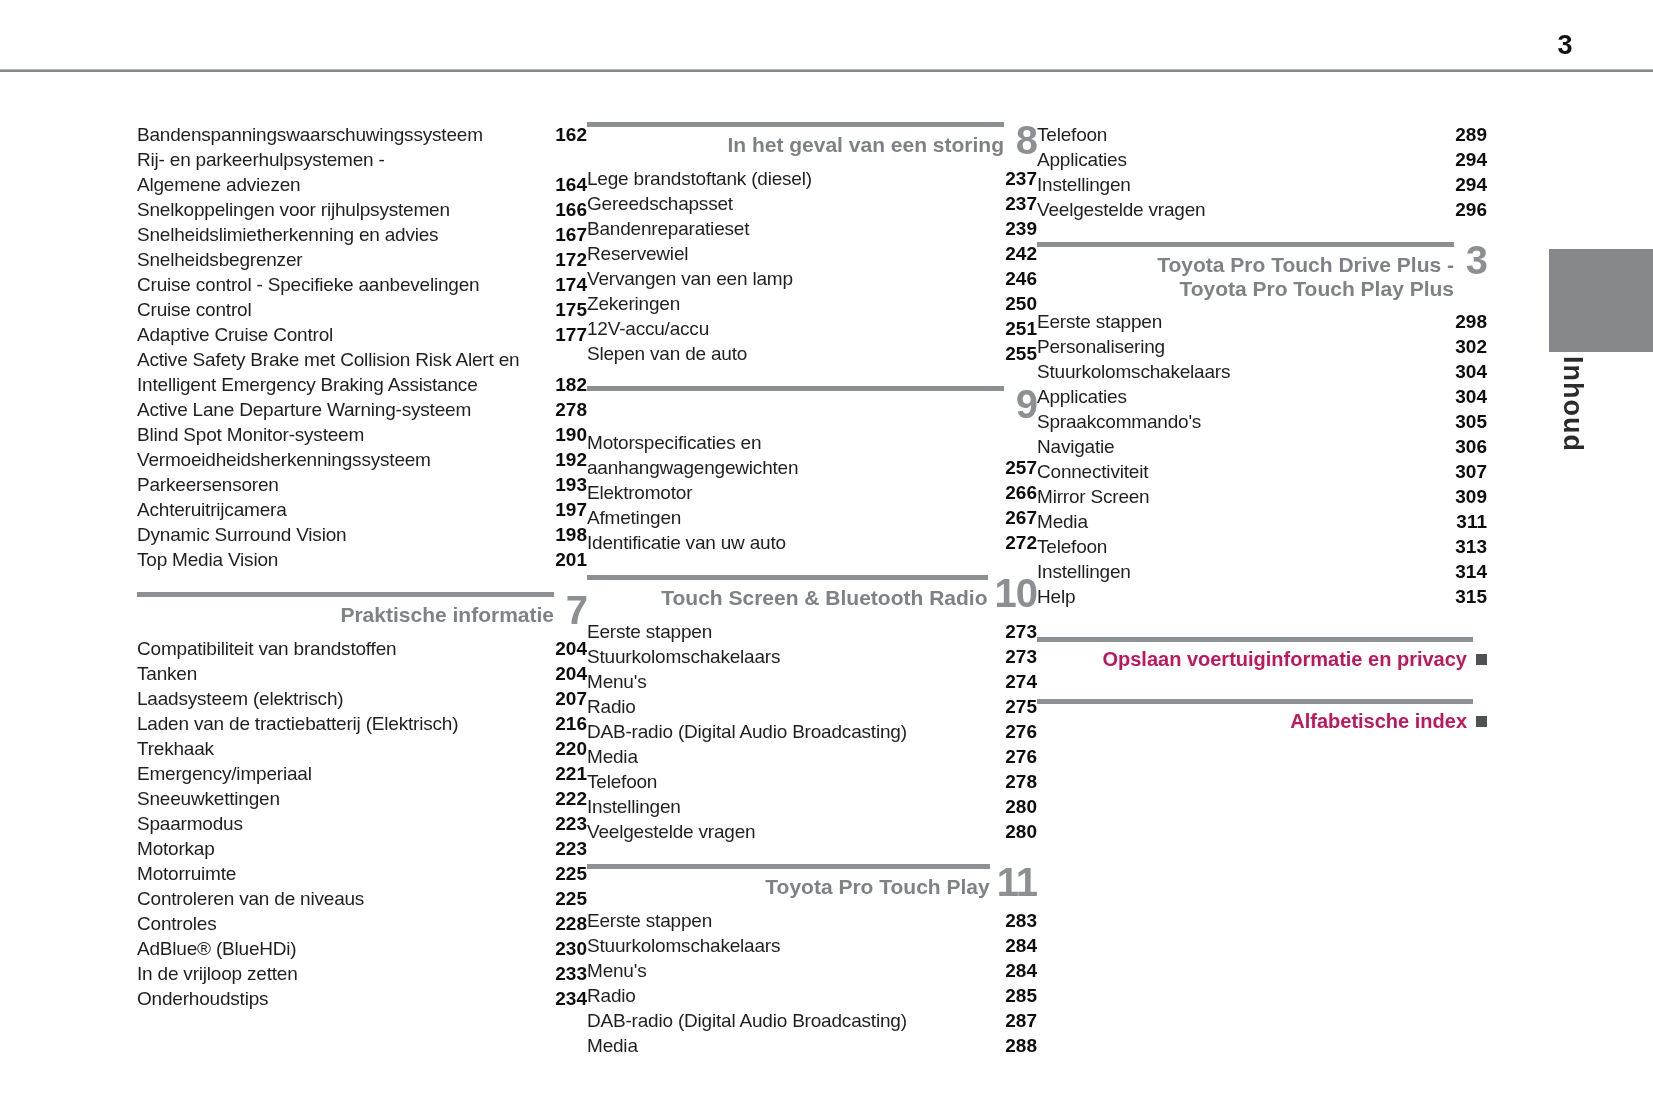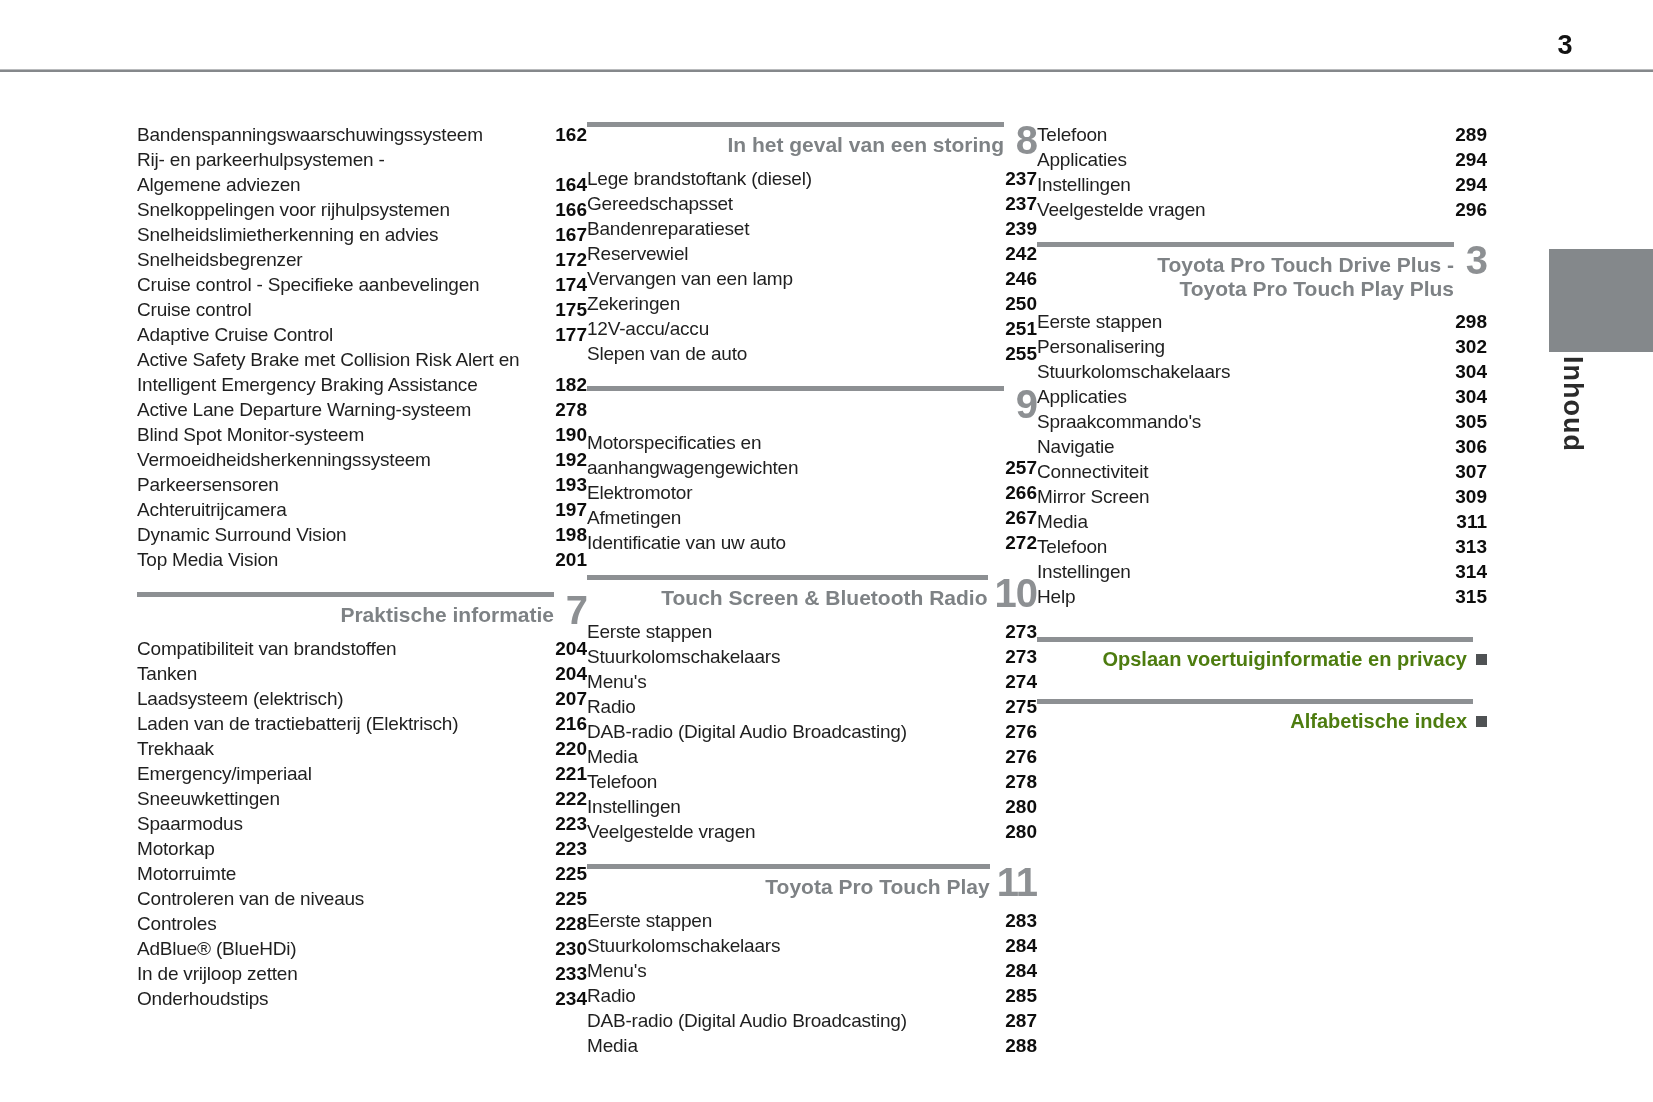--- a/index.html
+++ b/index.html
@@ -49,21 +49,21 @@
     margin-top:6px; text-align:right; font-size:21px; line-height:24px;
     font-weight:bold; color:#7e8285; white-space:pre-line;
   }
   .chapter-num {
     font-size:40px; line-height:36px; font-weight:bold; color:#8d9093;
     margin-left:7px; min-width:26px; text-align:right; letter-spacing:-1px;
   }
   .tail-header { margin-top:28px; margin-bottom:8px; }
   .tail-header .hdr-bar { margin-right:14px; }
   .tail-row { margin-top:6px; display:flex; justify-content:flex-end; align-items:center; }
-  .tail-title { font-size:20px; line-height:23px; font-weight:bold; color:#4d7c0f; }
+  .tail-title { font-size:20px; line-height:23px; font-weight:bold; color:#be185d; }
   .tail-sq { width:11px; height:11px; background:#4f5254; margin-left:9px; flex:0 0 auto; }
 </style>
 </head>
 <body>
 
 <div class="top-rule"></div>
 
 <div class="page-number">3</div>
 
 <div class="tab-box"></div>

